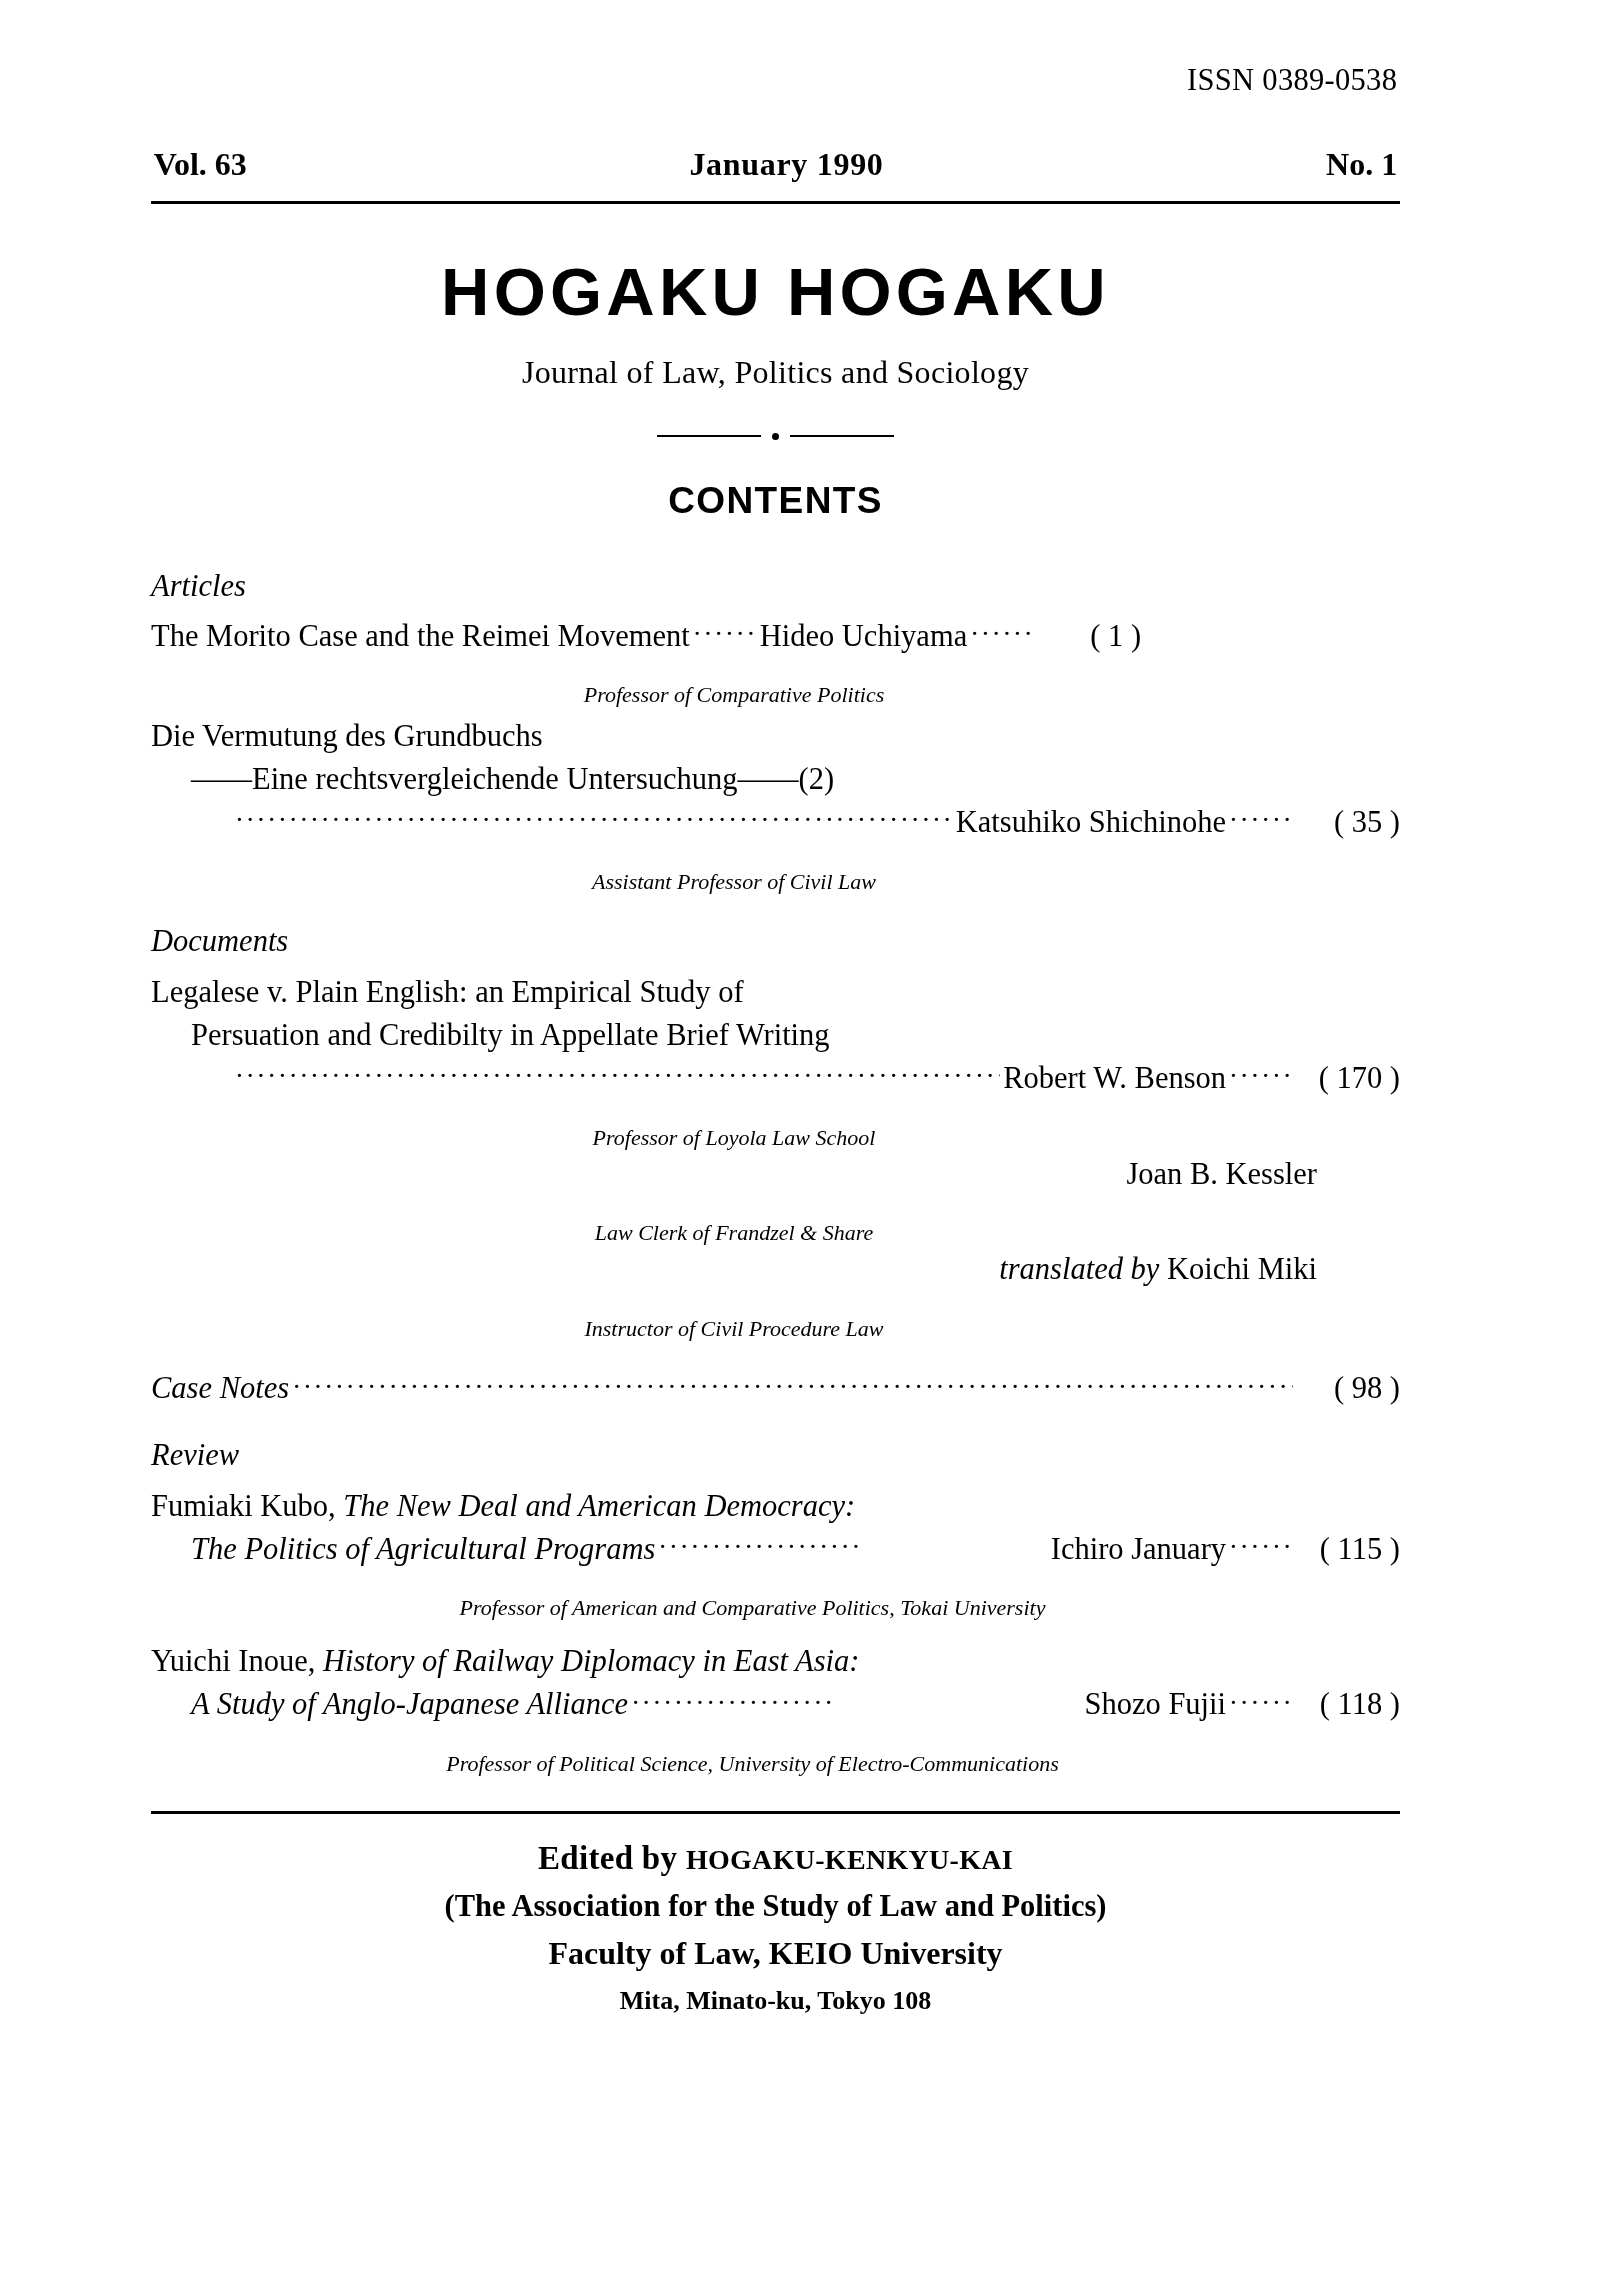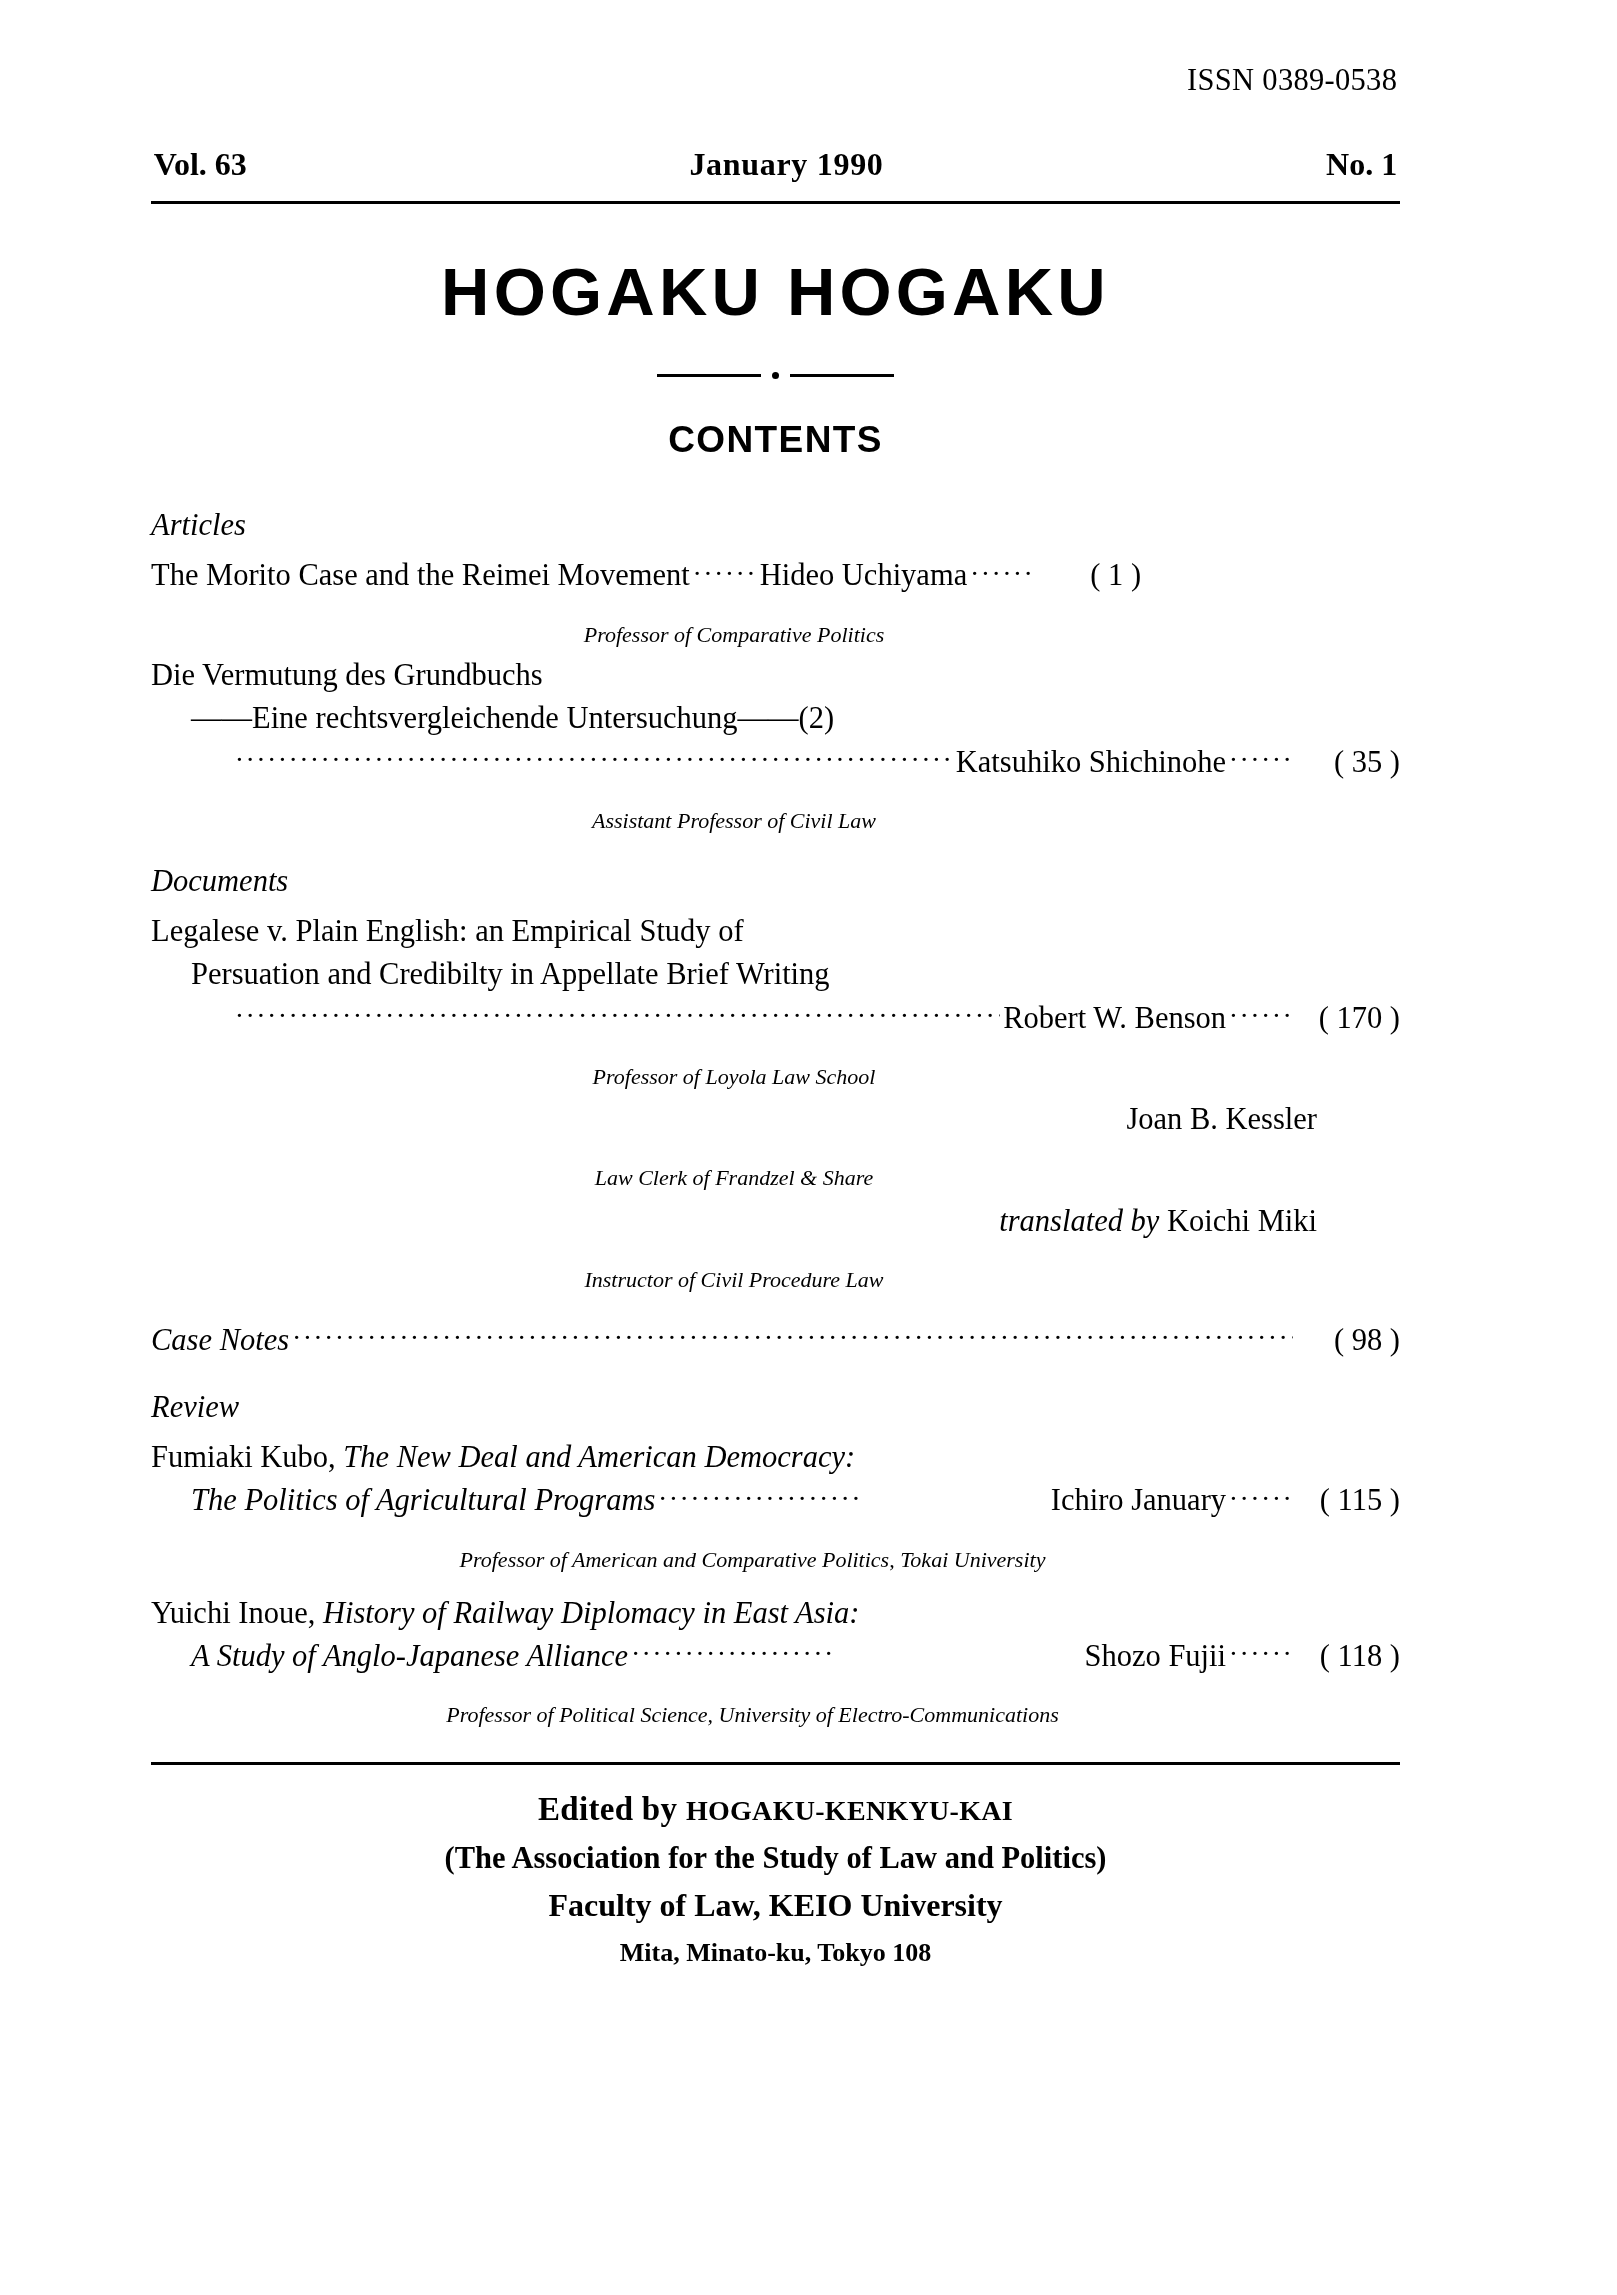--- a/index.html
+++ b/index.html
@@ -152,21 +152,21 @@
     font-style: italic;
     font-size: 22px;
     margin-top: 21px;
     padding-right: 83px;
   }
   .affil.wide { padding-right: 46px; }
   .name-right {
     text-align: right;
     font-size: 30.5px;
     padding-right: 83px;
-    margin-top: 6px;
+    margin-top: 0;
   }
   .ital { font-style: italic; }
 
   
   .rule-bottom {
     border-bottom: 3.5px solid #000;
     margin-top: 32px;
   }
   .footer {
     text-align: center;
@@ -204,20 +204,21 @@
 
   <div class="volline">
     <span>Vol. 63</span>
     <span class="mid">January 1990</span>
     <span>No. 1</span>
   </div>
 
   <div class="rule-top"></div>
 
   <div class="journal-title">HOGAKU HOGAKU</div>
+  <div class="journal-sub">Journal of Law, Politics and Sociology</div>
 
   <div class="ornament">
     <span class="bar"></span>
     <span class="dot"></span>
     <span class="bar"></span>
   </div>
 
   <div class="contents-head">CONTENTS</div>
 
   <div class="toc">

